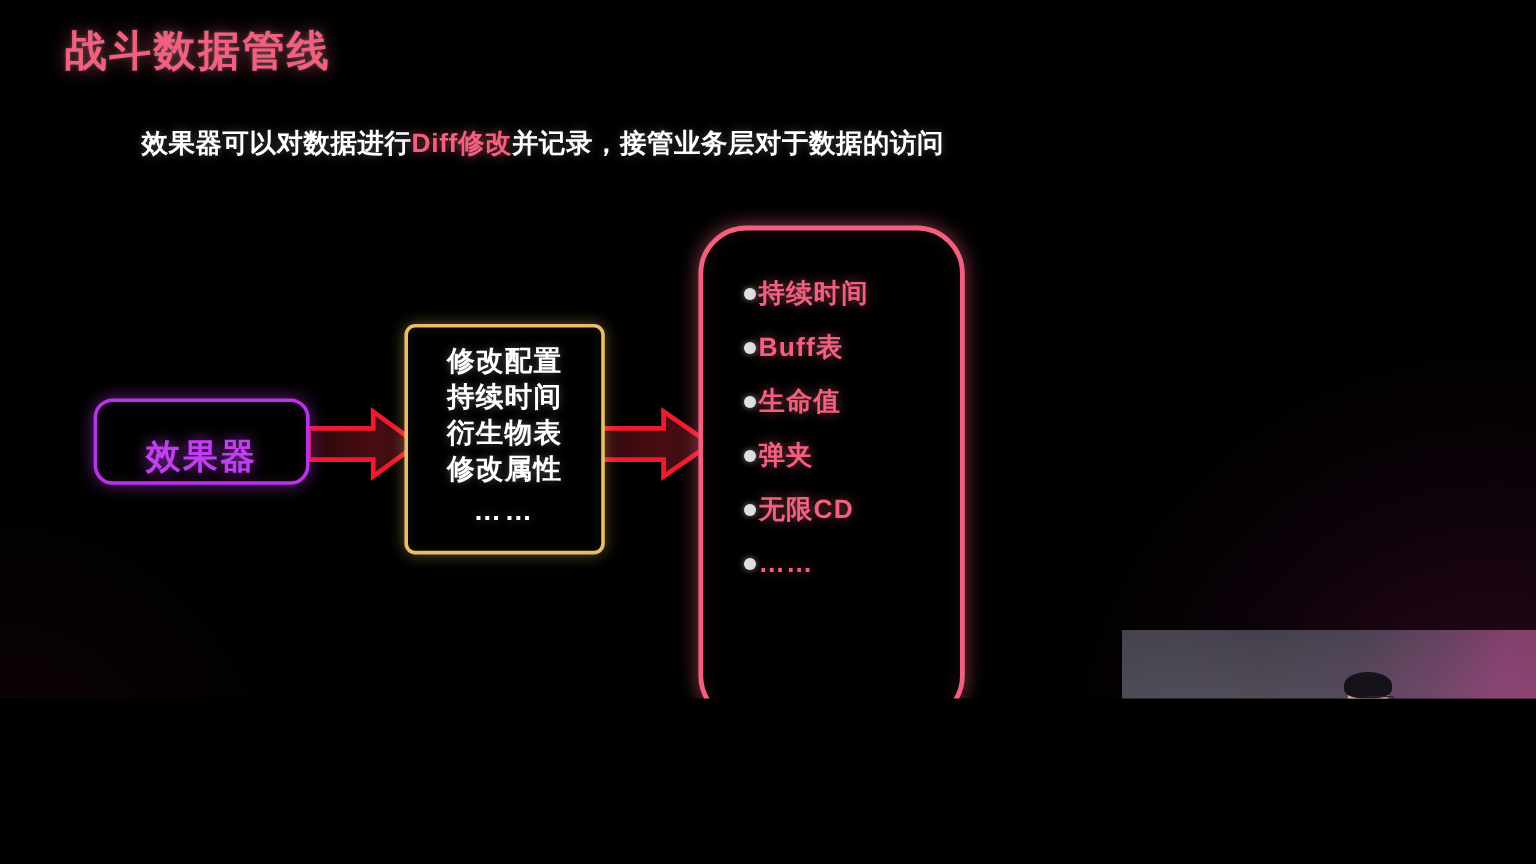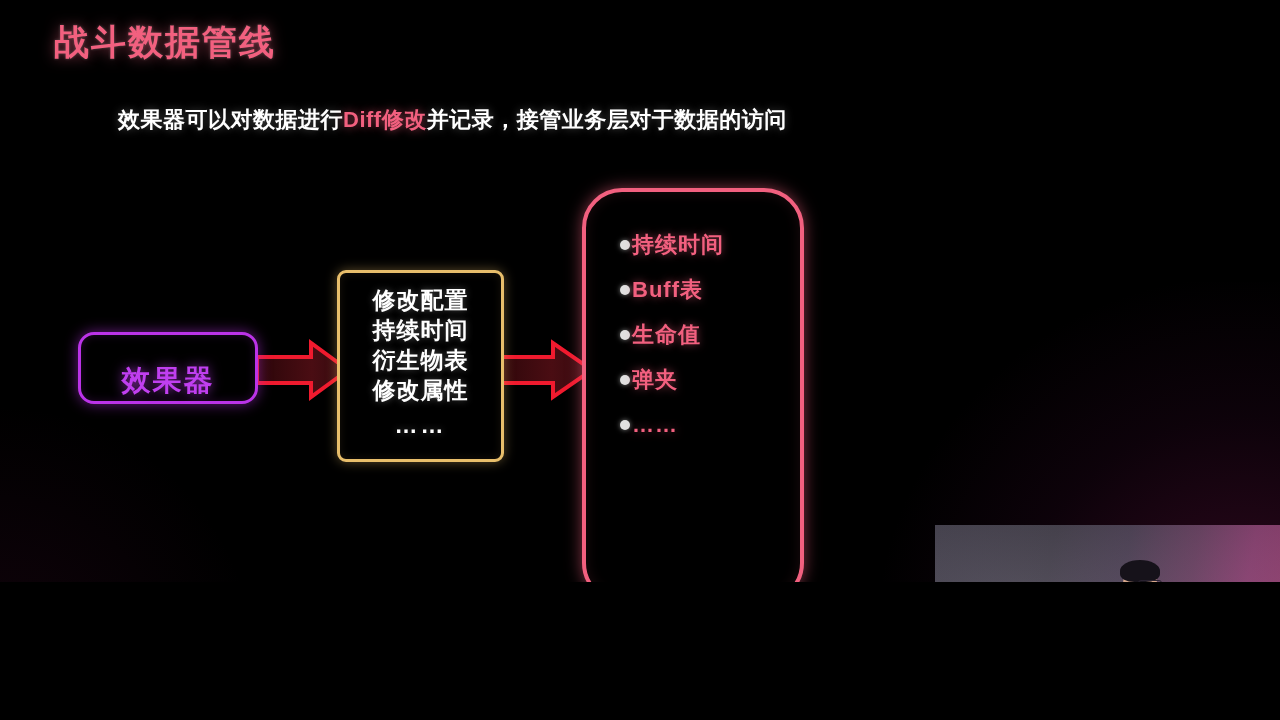--- a/index.html
+++ b/index.html
@@ -303,20 +303,24 @@
       <li>
         <span class="bullet"></span>
         <span class="field-label">生命值</span>
       </li>
       <li>
         <span class="bullet"></span>
         <span class="field-label">弹夹</span>
       </li>
       <li>
         <span class="bullet"></span>
+        <span class="field-label">无限CD</span>
+      </li>
+      <li>
+        <span class="bullet"></span>
         <span class="field-label">……</span>
       </li>
     </ul>
   </div>
 
   <div id="presenter-pip">
     <div class="stage-vignette"></div>
     <div class="floor"></div>
     <div class="person">
       <div class="legs"></div>

